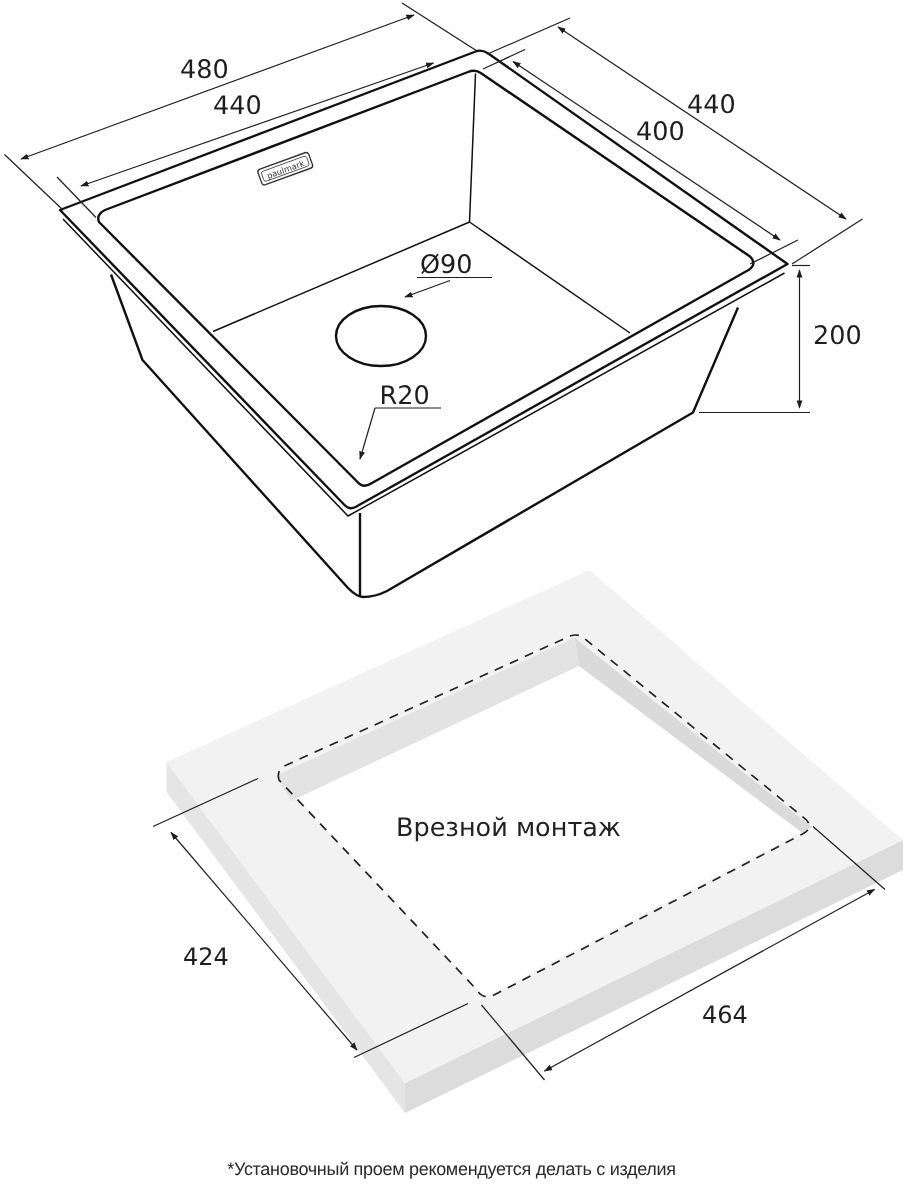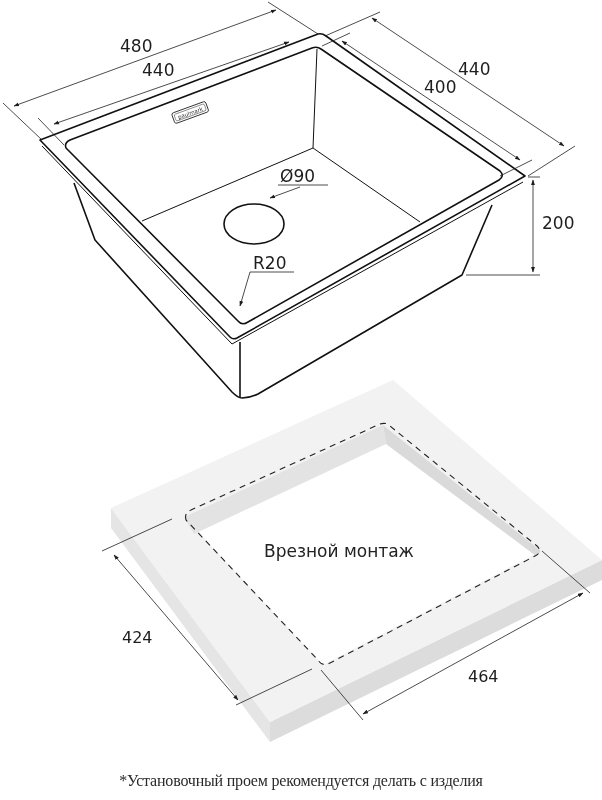--- a/index.html
+++ b/index.html
@@ -3,21 +3,21 @@
 <meta charset="utf-8">
 <style>
   html, body { margin: 0; padding: 0; background: #ffffff; }
   body { width: 602px; height: 800px; position: relative; overflow: hidden;
          font-family: "Liberation Sans", "DejaVu Sans", sans-serif; }
   svg { position: absolute; left: 0; top: 0; }
   .dim-text { font-family: "DejaVu Sans", "Liberation Sans", sans-serif; font-size: 17px; fill: #1e1e1e; }
   .dim-small { font-family: "DejaVu Sans", "Liberation Sans", sans-serif; font-size: 16px; fill: #1e1e1e; }
   .label-text { font-family: "DejaVu Sans", "Liberation Sans", sans-serif; font-size: 17px; fill: #222222; }
   .note { position: absolute; left: 0; width: 602px; top: 772px; text-align: center;
-          font-family: Liberation Serif, serif; font-size: 16px; color: #2a2a2a; letter-spacing: -0.2px; }
+          font-family: Liberation Sans, sans-serif; font-size: 12px; color: #2a2a2a; letter-spacing: -0.2px; }
   .thin { stroke: #1e1e1e; stroke-width: 0.8; fill: none; }
   .edge { stroke: #111111; stroke-width: 1.6; fill: none; stroke-linejoin: round; }
   .edge-thin { stroke: #111111; stroke-width: 1.0; fill: none; }
   .dash { stroke: #222222; stroke-width: 1.1; fill: none; stroke-dasharray: 6 5; }
 </style>
 </head>
 <body>
 
 <svg width="602" height="800" viewBox="0 0 602 800">
   <defs>

